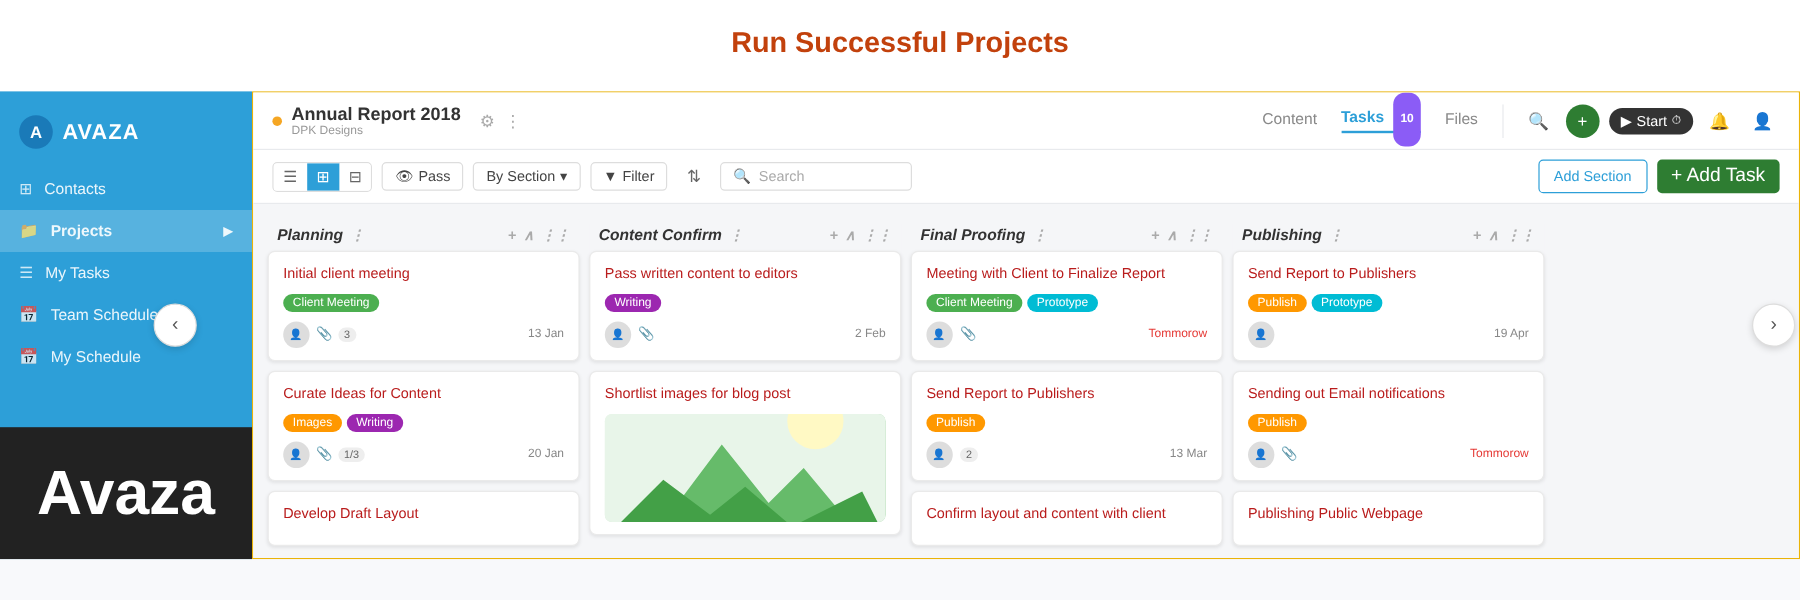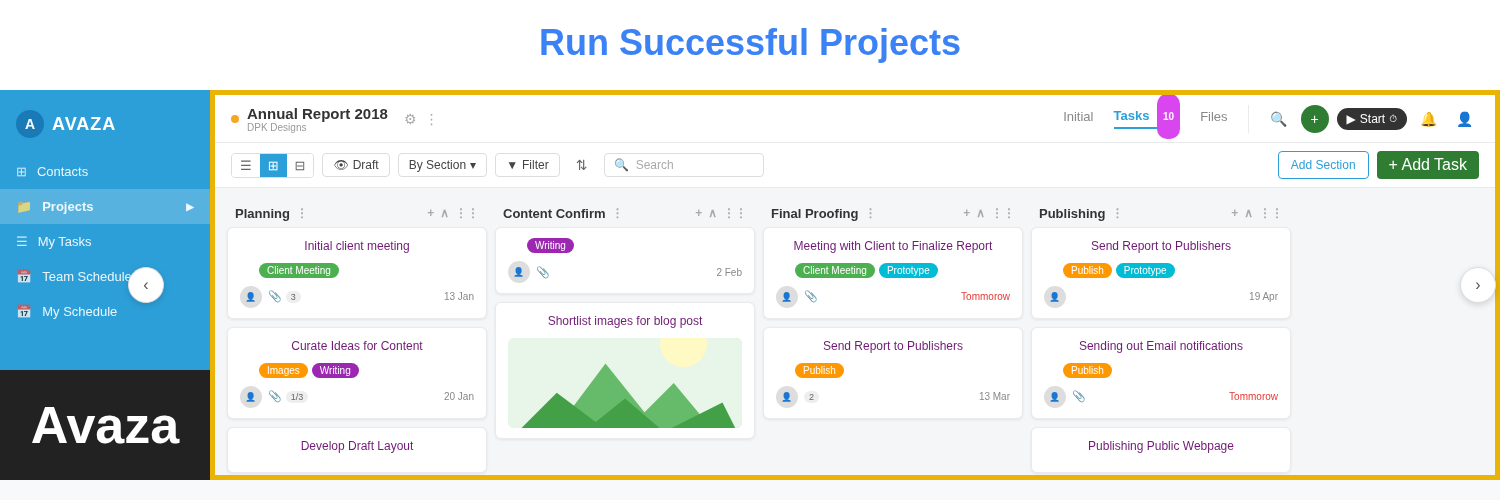--- a/index.html
+++ b/index.html
@@ -12,23 +12,23 @@
       position: relative;
     }
 
     
     .hero {
       text-align: center;
       padding: 22px 0 18px;
       background: #fff;
     }
     .hero h1 {
-      font-size: 36px;
+      font-size: 24px;
       font-weight: 600;
-      color: #3b82f6;
+      color: #c2410c;
       margin-bottom: 8px;
     }
     .hero p {
       font-size: 15px;
       color: #666;
     }
 
     
     .main-layout {
       display: flex;
@@ -103,21 +103,21 @@
       font-weight: 700;
       color: #fff;
     }
 
     
     .app-window {
       flex: 1;
       background: #fff;
       display: flex;
       flex-direction: column;
-      border: 5px solid #eab308;
+      border: 1px solid #eab308;
       margin: 0;
       overflow: hidden;
     }
 
     
     .app-topbar {
       display: flex;
       align-items: center;
       padding: 0 16px;
       height: 48px;
@@ -128,21 +128,21 @@
       display: flex;
       align-items: center;
       gap: 8px;
     }
     .dot-orange { width: 8px; height: 8px; border-radius: 50%; background: #f5a623; }
     .project-name { font-size: 15px; font-weight: 600; color: #333; }
     .topbar-icons { display: flex; gap: 8px; margin-left: 8px; color: #aaa; font-size: 14px; }
     .topbar-tabs { margin-left: auto; display: flex; align-items: center; gap: 20px; }
     .topbar-tab { font-size: 13px; color: #888; cursor: pointer; padding-bottom: 4px; }
     .topbar-tab.active { color: #2d9fd8; border-bottom: 2px solid #2d9fd8; font-weight: 600; }
-    .badge { background: #d946ef; color: #fff; border-radius: 10px; padding: 17px 6px; font-size: 10px; margin-left: 4px; }
+    .badge { background: #8b5cf6; color: #fff; border-radius: 10px; padding: 17px 6px; font-size: 10px; margin-left: 4px; }
     .topbar-actions { display: flex; align-items: center; gap: 8px; margin-left: 20px; padding-left: 16px; border-left: 1px solid #e8eaed; }
     .icon-btn { width: 28px; height: 28px; border-radius: 50%; display: flex; align-items: center; justify-content: center; cursor: pointer; background: transparent; color: #666; font-size: 14px; }
     .icon-btn.green { background: #2e7d32; color: #fff; }
     .start-btn { background: #333; color: #fff; border-radius: 14px; padding: 4px 10px; font-size: 12px; display: flex; align-items: center; gap: 4px; cursor: pointer; }
 
     
     .toolbar {
       display: flex;
       align-items: center;
       padding: 8px 16px;
@@ -171,38 +171,39 @@
     }
     .kanban-col {
       width: 260px;
       flex-shrink: 0;
       background: #f5f6f8;
       margin: 0 4px;
       border-radius: 4px;
     }
     .col-header {
       display: flex;
-      align-items: flex-start;
+      align-items: flex-end;
       padding: 6px 8px;
       font-size: 13px;
       font-weight: 600;
       color: #333;
       gap: 6px;
+      font-style: italic;
     }
     .col-header .col-actions { margin-left: auto; display: flex; gap: 6px; color: #aaa; font-size: 12px; }
     .task-card {
       background: #fff;
       border-radius: 6px;
       padding: 10px 12px;
       margin-bottom: 8px;
       box-shadow: 0 1px 3px rgba(0,0,0,0.08);
       border: 1px solid #eaeaea;
     }
-    .task-title { font-size: 12px; color: #701a75; margin-bottom: 8px; line-height: 1.4; text-align: center; }
-    .task-tags { display: flex; gap: 4px; flex-wrap: wrap; margin-bottom: 8px; margin-left: 19px; }
+    .task-title { font-size: 12px; color: #b91c1c; margin-bottom: 8px; line-height: 1.4; }
+    .task-tags { display: flex; gap: 4px; flex-wrap: wrap; margin-bottom: 8px; }
     .tag { border-radius: 10px; padding: 2px 8px; font-size: 10px; color: #fff; font-weight: 500; }
     .task-footer { display: flex; align-items: center; gap: 6px; }
     .avatar-sm { width: 22px; height: 22px; border-radius: 50%; background: #ddd; display: flex; align-items: center; justify-content: center; font-size: 9px; color: #666; }
     .task-meta { display: flex; gap: 4px; align-items: center; color: #aaa; font-size: 10px; }
     .task-date { margin-left: auto; font-size: 10px; color: #888; }
     .task-date.red { color: #e53935; }
     .count-badge { background: #eee; border-radius: 10px; padding: 1px 5px; font-size: 9px; color: #666; }
 
     
     .image-card {
@@ -287,21 +288,21 @@
         <div>
           <div class="project-name">Annual Report 2018</div>
           <div style="font-size:10px;color:#999;">DPK Designs</div>
         </div>
         <div class="topbar-icons">
           <span>⚙</span>
           <span>⋮</span>
         </div>
       </div>
       <div class="topbar-tabs">
-        <div class="topbar-tab">Initial</div>
+        <div class="topbar-tab">Content</div>
         <div class="topbar-tab active">
           <span>Tasks</span>
           <span class="badge">10</span>
         </div>
         <div class="topbar-tab">Files</div>
       </div>
       <div class="topbar-actions">
         <div class="icon-btn">🔍</div>
         <div class="icon-btn green">+</div>
         <div class="start-btn">
@@ -315,21 +316,21 @@
     </div>
 
     <div class="toolbar">
       <div class="toolbar-view-btns">
         <button class="toolbar-view-btn">☰</button>
         <button class="toolbar-view-btn active">⊞</button>
         <button class="toolbar-view-btn">⊟</button>
       </div>
       <div class="view-selector">
         <span>👁</span>
-        <span>Draft</span>
+        <span>Pass</span>
       </div>
       <div class="view-selector">
         <span>By Section</span>
         <span>▾</span>
       </div>
       <div class="filter-btn">
         <span>▼</span>
         <span>Filter</span>
       </div>
       <div class="icon-btn">⇅</div>
@@ -403,20 +404,21 @@
       <div class="col-header">
         <span style="font-size:13px;font-weight:600;color:#333;">Content Confirm</span>
         <span style="color:#aaa;font-size:12px;">⋮</span>
         <div class="col-actions">
           <span>+</span>
           <span>∧</span>
           <span>⋮⋮</span>
         </div>
       </div>
     <div class="task-card">
+        <div class="task-title">Pass written content to editors</div>
         <div class="task-tags">
               <span class="tag" style="background:#9c27b0">Writing</span>
             </div>
 
           <div class="task-footer">
             <div class="avatar-sm">👤</div>
             <div class="task-meta">
               <span style="color:#aaa;font-size:11px;">📎</span>
 
             </div>
@@ -471,20 +473,32 @@
 
           <div class="task-footer">
             <div class="avatar-sm">👤</div>
             <div class="task-meta">
 
               <span class="count-badge">2</span>
             </div>
             <span class="task-date">13 Mar</span>
           </div>
       </div>
+          <div class="task-card">
+        <div class="task-title">Confirm layout and content with client</div>
+
+          <div class="task-footer">
+
+            <div class="task-meta">
+              
+              
+            </div>
+
+          </div>
+      </div>
         </div>
         <div class="kanban-col">
       <div class="col-header">
         <span style="font-size:13px;font-weight:600;color:#333;">Publishing</span>
         <span style="color:#aaa;font-size:12px;">⋮</span>
         <div class="col-actions">
           <span>+</span>
           <span>∧</span>
           <span>⋮⋮</span>
         </div>

